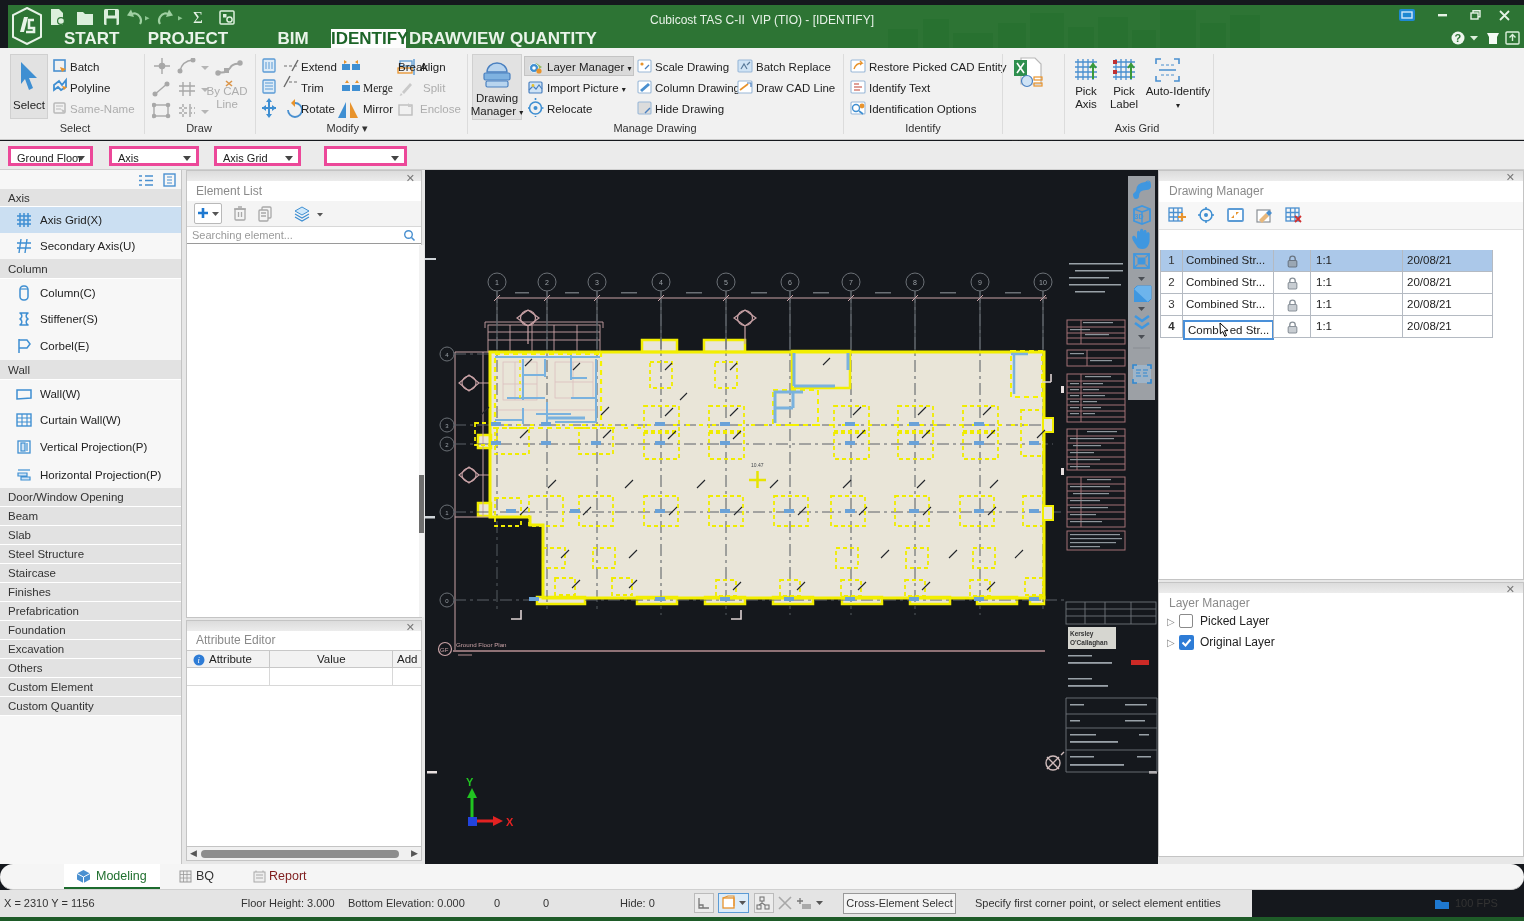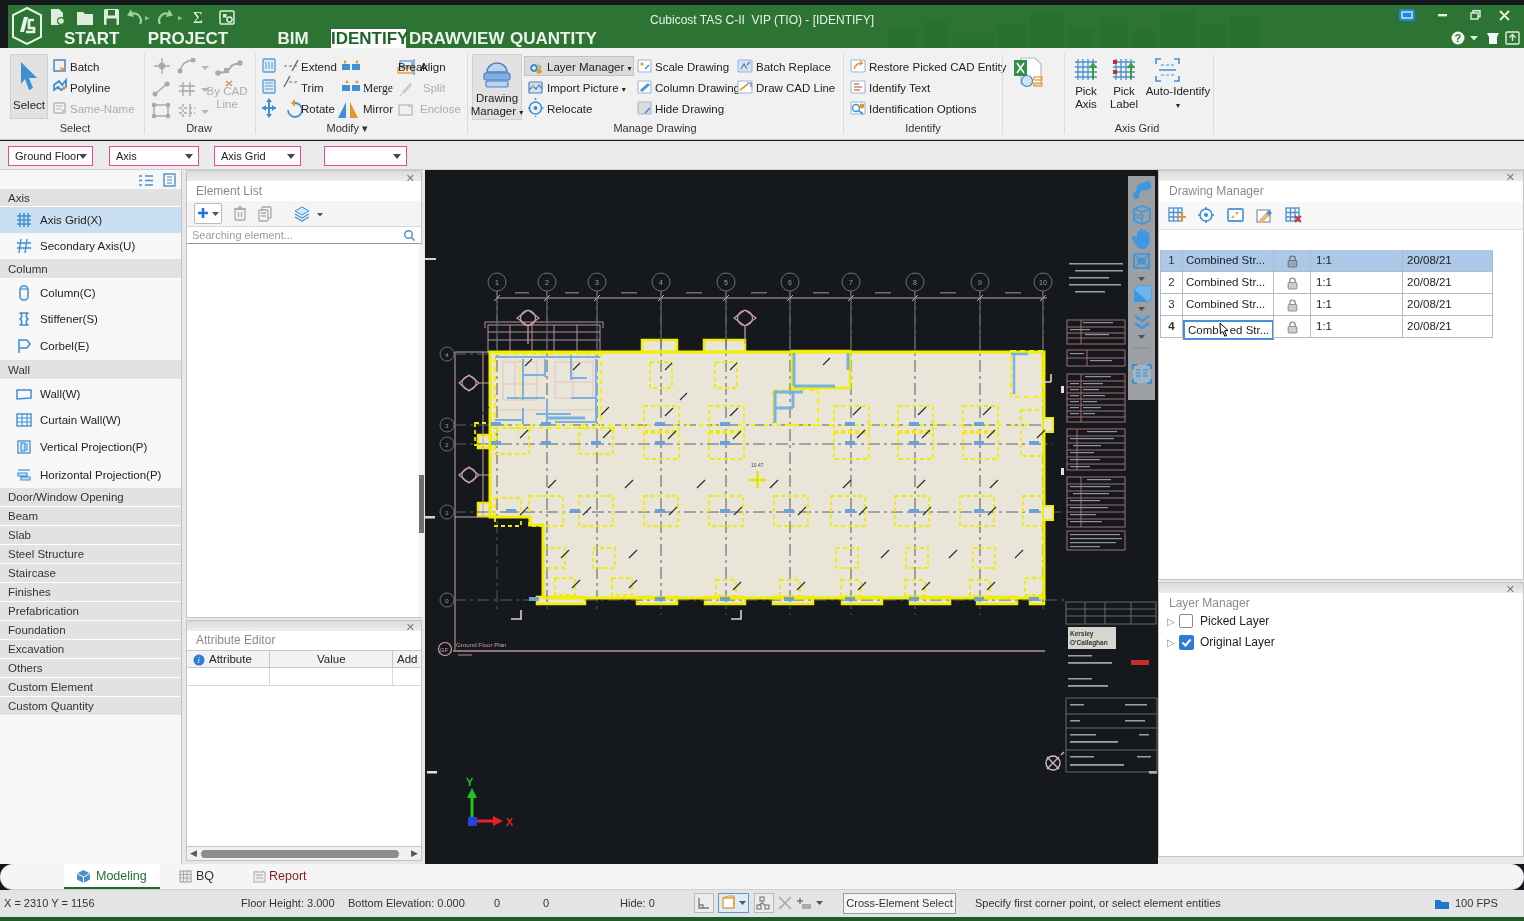--- a/index.html
+++ b/index.html
@@ -15,21 +15,21 @@
   .tab.active { background:#fdfdfd; color:#1c6428; text-align:center; }
   
   #ribbon { position:absolute; left:0; top:48px; width:1524px; height:92px; background:#f1f1f1; border-bottom:1px solid #c9c9c9; }
   .rdiv { position:absolute; top:6px; height:80px; width:1px; background:#dcdcdc; }
   .rlabel { position:absolute; top:74px; font-size:11px; color:#333; text-align:center; }
   .ritem { position:absolute; font-size:11.5px; color:#222; white-space:nowrap; }
   .ritem.dis { color:#adadad; }
   .bigbtn { position:absolute; text-align:center; font-size:11.5px; color:#222; }
   
   #toolrow { position:absolute; left:0; top:141px; width:1524px; height:29px; background:#ebebeb; border-bottom:1px solid #cfcfcf;}
-  .combo { position:absolute; top:5px; height:20px; background:#fff; border:1px solid #ec4899; font-size:11px; color:#222; line-height:18px; padding-left:6px; }
+  .combo { position:absolute; top:5px; height:20px; background:#fff; border:3px solid #ec4899; font-size:11px; color:#222; line-height:18px; padding-left:6px; }
   .combo .arr { position:absolute; right:5px; top:7px; width:0; height:0; border-left:4px solid transparent; border-right:4px solid transparent; border-top:5px solid #444; }
   
   #leftpanel { position:absolute; left:0; top:170px; width:182px; height:694px; background:#f7f7f7; border-right:1px solid #c4c4c4; }
   .lphead { position:absolute; left:0; width:181px; background:#e2e2e2; border-bottom:1px solid #fff; font-size:11.5px; color:#333; padding-left:8px; }
   .lpitem { position:absolute; left:0; width:181px; background:#f7f7f7; font-size:11.5px; color:#222; }
   .lpitem .txt { position:absolute; left:40px; top:50%; transform:translateY(-50%); }
   .lpitem .ic  { position:absolute; left:16px; top:50%; transform:translateY(-50%); width:16px; height:16px; }
   
   .panel-top { background:linear-gradient(#dcdcdc,#ececec); }
   .ptitle { color:#8a8a8a; font-size:12px; }
@@ -37,21 +37,21 @@
   
   #elist { position:absolute; left:186px; top:170px; width:236px; height:448px; background:#fff; border:1px solid #c4c4c4; }
   #attred { position:absolute; left:186px; top:620px; width:236px; height:236px; background:#fff; border:1px solid #c4c4c4; }
   
   #canvas { position:absolute; left:425px; top:170px; width:733px; height:694px; background:#15181d; overflow:hidden; }
   
   #dmgr { position:absolute; left:1158px; top:170px; width:366px; height:410px; background:#fff; border:1px solid #c4c4c4; }
   #lmgr { position:absolute; left:1158px; top:582px; width:366px; height:275px; background:#fff; border:1px solid #c4c4c4; }
   
   #tabsrow { position:absolute; left:0; top:864px; width:1524px; height:26px; background:#f5f5f5; border-bottom:1px solid #d0d0d0;border-radius:13px; }
-  #statusbar { position:absolute; left:0; top:890px; width:1524px; height:27px; background:#e4e4e4; font-size:11px; color:#333; }
+  #statusbar { position:absolute; left:0; top:890px; width:1252px; height:27px; background:#e4e4e4; font-size:11px; color:#333; }
   #greenfoot { position:absolute; left:0; top:917px; width:1524px; height:4px; background:#1e5b28; }
   .sbtxt { position:absolute; top:7px; font-size:11px; color:#333; white-space:nowrap; }
   .dmrow { position:absolute; left:1px; width:333px; height:22px; border-bottom:1px solid #b4bac2;
            border-left:1px solid #b4bac2; border-right:1px solid #b4bac2; font-size:11.5px; color:#222; }
   .dmrow .rn { position:absolute; left:0; width:21px; text-align:center; top:4px; color:#333; }
   .dmrow .nm { position:absolute; left:22px; width:91px; top:4px; padding-left:3px; white-space:nowrap; overflow:hidden; }
   .dmrow .lk { position:absolute; left:125px; top:5px; width:13px; height:13px; }
   .dmrow .sc { position:absolute; left:155px; top:4px; }
   .dmrow .rm { position:absolute; left:246px; top:4px; }
   .dmrow::before { content:""; position:absolute; left:21px; top:0; width:1px; height:22px; background:#b4bac2; }

